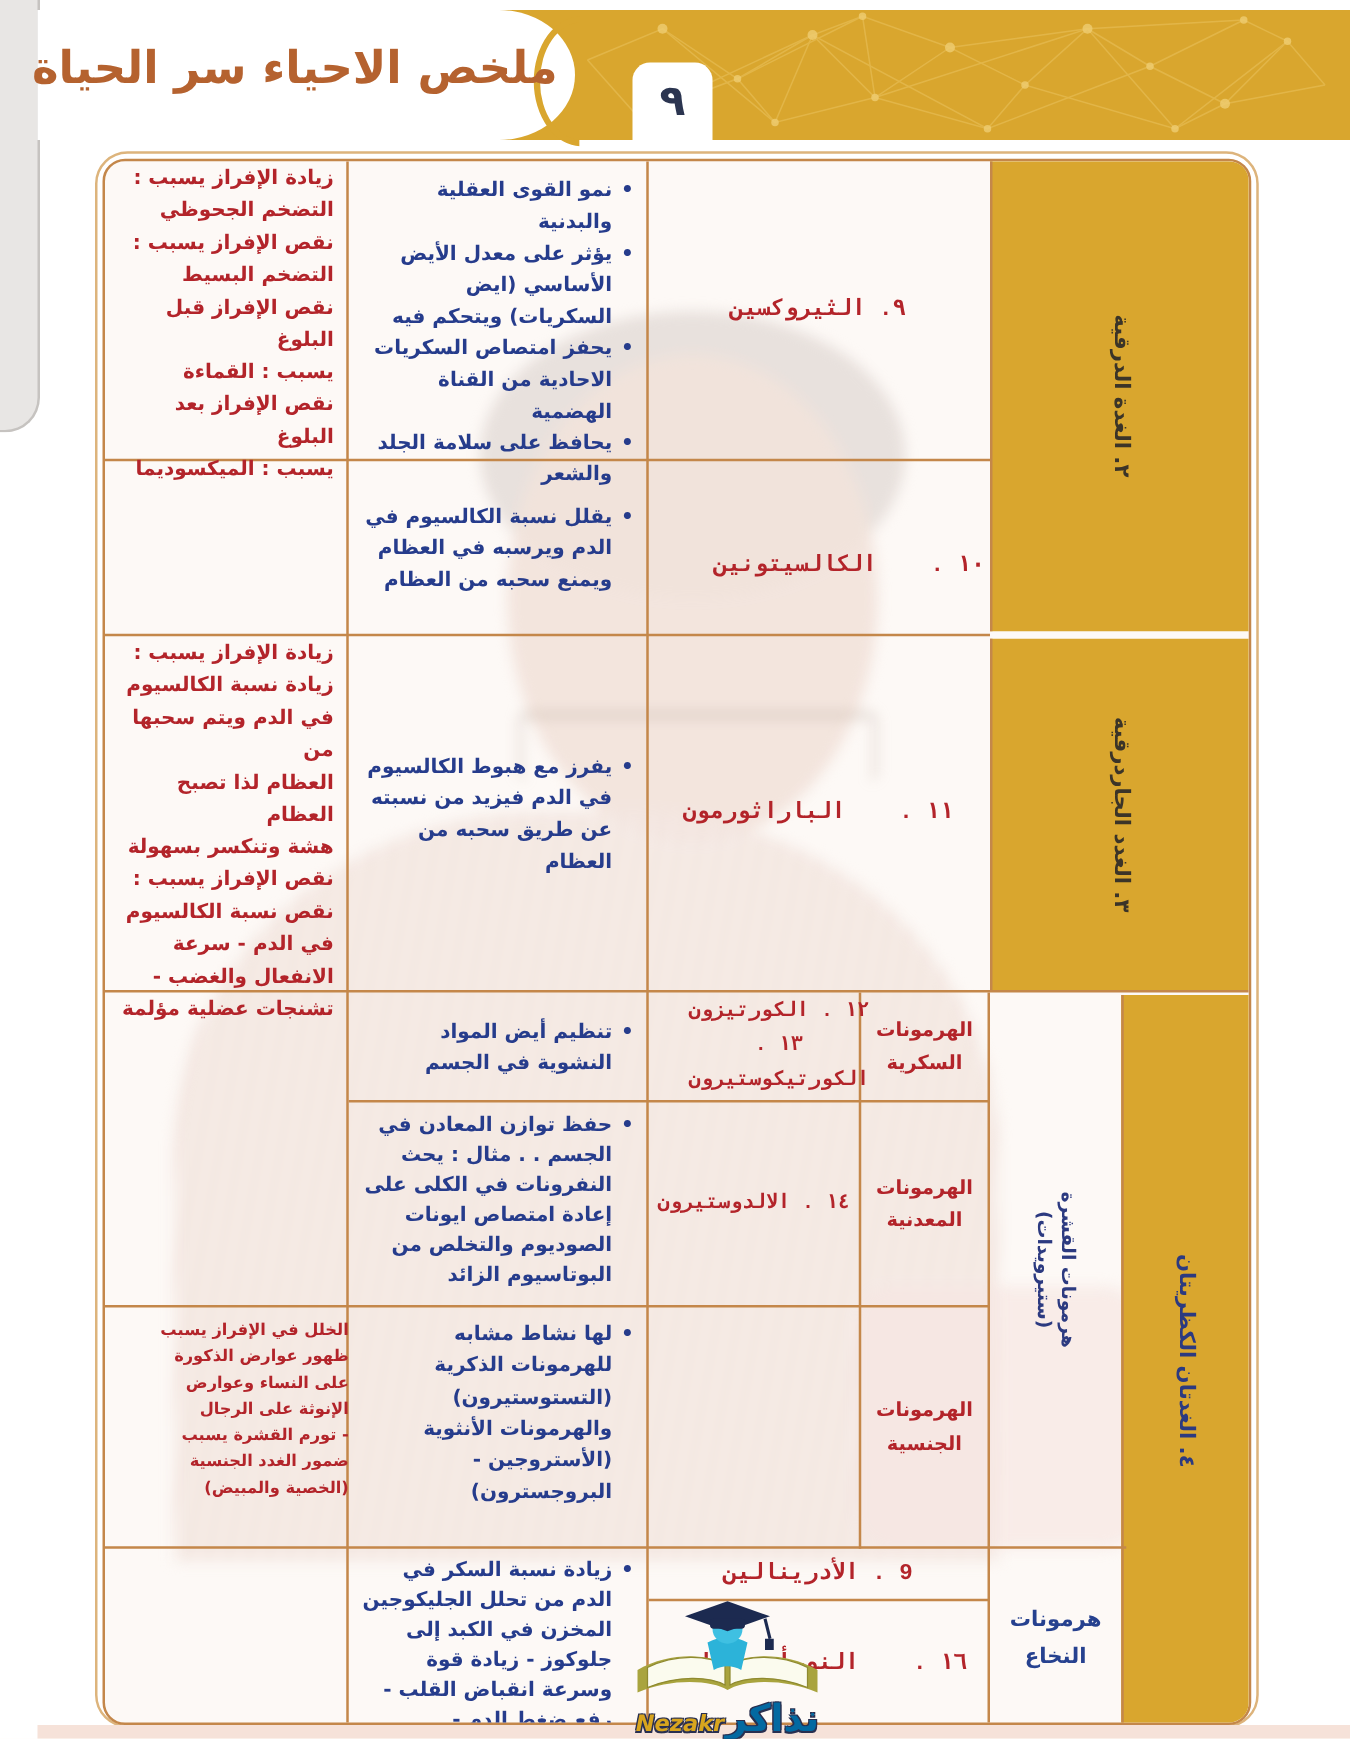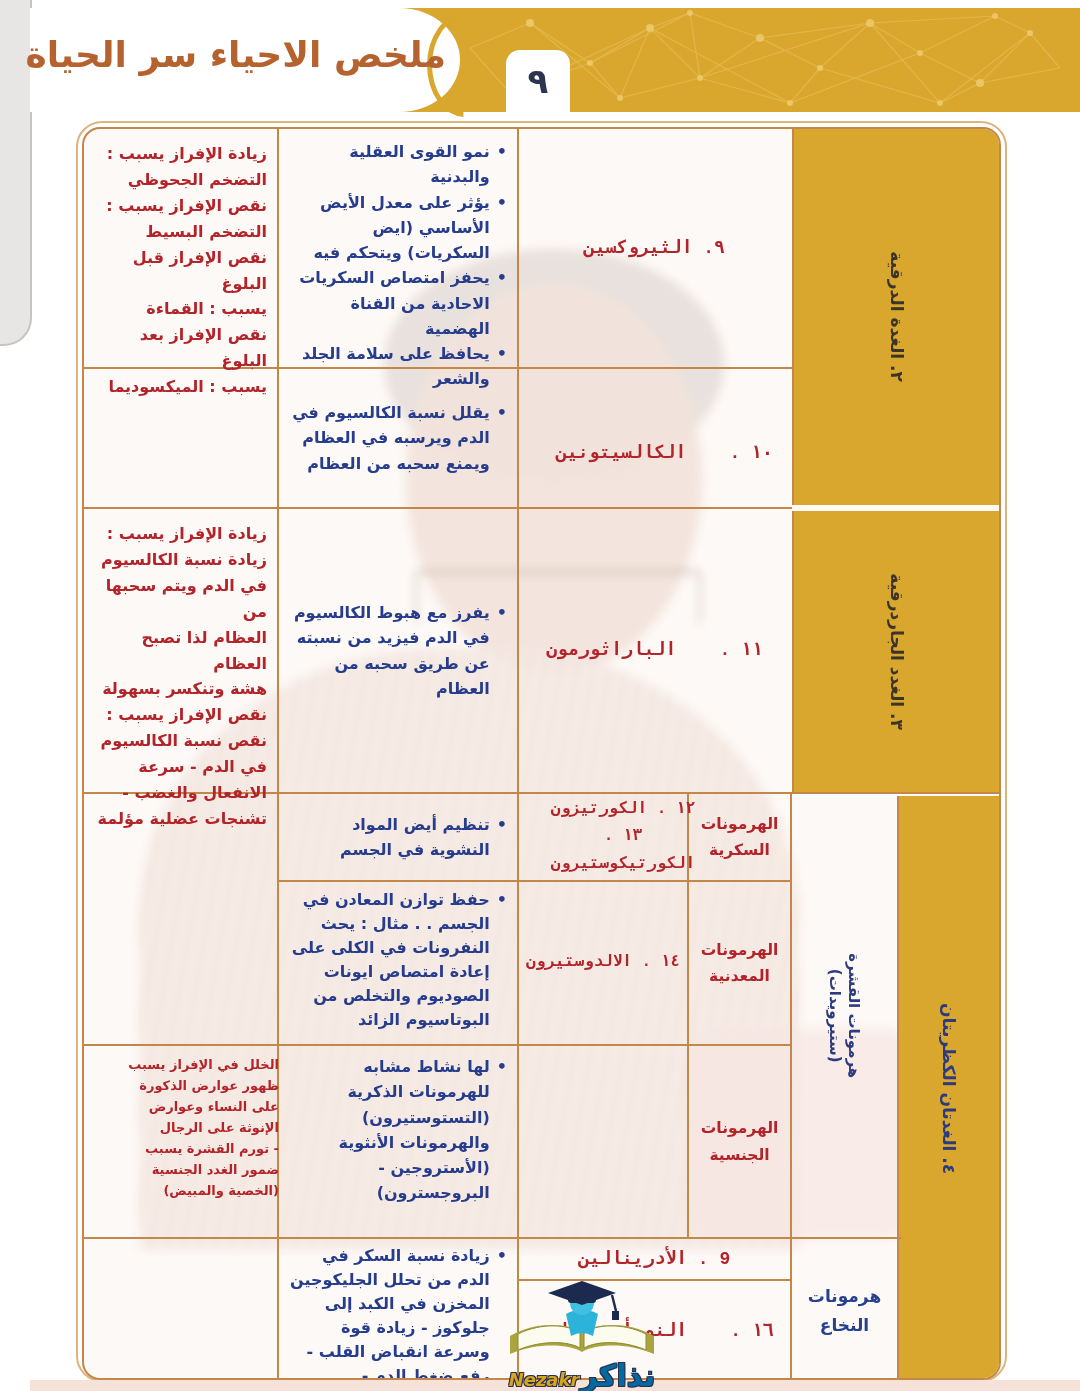--- a/index.html
+++ b/index.html
@@ -35,21 +35,21 @@
   .wm-face{left:322px;top:155px;width:296px;height:390px;border-radius:50%;background:#f2e2da;opacity:.9;}
   .wm-glasses{left:330px;top:440px;width:280px;height:50px;border-top:6px solid #b5a294;
               border-left:4px solid #b5a294;border-right:4px solid #b5a294;opacity:.35;border-radius:8px;}
   .wm-body{left:55px;top:520px;width:660px;height:600px;border-radius:45% 45% 0 0;background:#f5ebe6;opacity:.9;
            background-image:repeating-linear-gradient(100deg,rgba(214,150,140,.12) 0 6px,rgba(255,255,255,0) 6px 16px);}
   .wm-patch{left:600px;top:900px;width:230px;height:210px;background:#f6e7e2;opacity:.7;border-radius:30px;}
   
   .gridline{position:absolute;background:#c4874a;z-index:2;}
   .cell{position:absolute;box-sizing:border-box;z-index:3;}
   .disorders{direction:rtl;text-align:right;color:#b3242a;font-weight:bold;font-size:16px;
-             line-height:1.62;white-space:pre-line;padding:12px 10px 0 6px;}
+             line-height:1.62;white-space:pre-line;padding:0 10px 0 6px;}
   .funcs{direction:rtl;color:#263c8c;font-weight:bold;font-size:16px;line-height:1.58;
          padding:10px 10px 0 8px;}
   .funcs.vcenter{display:flex;flex-direction:column;justify-content:center;padding-top:0;}
   .bullet{display:flex;gap:7px;}
   .dot{flex:0 0 auto;}
   .hname{display:flex;align-items:center;justify-content:center;direction:rtl;text-align:center;
          color:#b3242a;font-weight:bold;font-size:18px;white-space:pre-wrap;line-height:1.7;font-family:Liberation Mono, monospace;}
   .hname.small{font-size:16px;}
   .catcell{display:flex;align-items:center;justify-content:center;direction:rtl;text-align:center;
            color:#b3242a;font-weight:bold;font-size:15.5px;white-space:pre-line;line-height:1.7;}
@@ -219,21 +219,21 @@
         </div>
       </div>
     <div class="cell funcs" style="left:195px;top:1110px;width:238px;height:143px;padding-top:5px;line-height:1.5;">
         <div class="bullet">
           <span class="dot">•</span>
           <span class="btxt">زيادة نسبة السكر في الدم من تحلل الجليكوجين المخزن في الكبد إلى جلوكوز - زيادة قوة وسرعة انقباض القلب - رفع ضغط الدم -</span>
         </div>
       </div>
 
     <div class="cell hname" style="left:435px;top:0;width:271px;height:238px;">٩. الثيروكسين</div>
-    <div class="cell hname" style="left:445px;top:240px;width:271px;height:168px;">١٠ .    الكالسيتونين</div>
+    <div class="cell hname" style="left:460px;top:240px;width:271px;height:168px;">١٠ .    الكالسيتونين</div>
     <div class="cell hname" style="left:435px;top:380px;width:271px;height:283px;">١١ .    الباراثورمون</div>
     <div class="cell hname small" style="left:435px;top:665px;width:168px;height:86px;margin-left:20px;">١٢ . الكورتيزون
 ١٣ . الكورتيكوستيرون</div>
     <div class="cell hname small" style="left:435px;top:753px;width:168px;height:162px;">١٤ . الالدوستيرون</div>
     <div class="cell hname" style="left:435px;top:1110px;width:271px;height:40px;">9 . الأدرينالين</div>
     <div class="cell hname" style="left:435px;top:1152px;width:271px;height:101px;">١٦ .    النورأدرينالين</div>
 
     <div class="cell catcell" style="left:605px;top:665px;width:101px;height:86px;">الهرمونات
 السكرية</div>
     <div class="cell catcell" style="left:605px;top:753px;width:101px;height:162px;">الهرمونات

